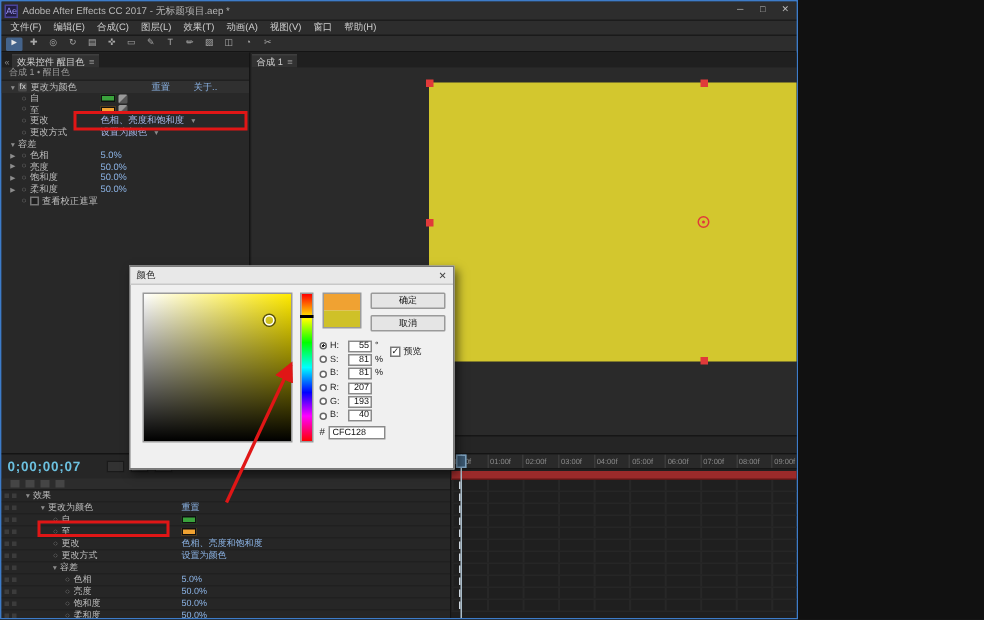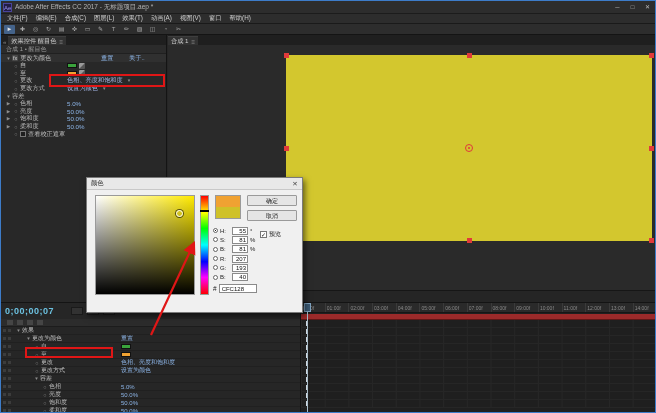--- a/index.html
+++ b/index.html
@@ -1,16 +1,16 @@
 <!DOCTYPE html>
 <html><head>
 <meta charset="utf-8">
 <style>
   html,body{margin:0;padding:0;background:#111;}
-  .screen{position:relative;width:656px;height:413px;overflow:hidden;
+  .screen{position:relative;width:532px;height:413px;overflow:hidden;
     background:#262626;border:1px solid #3d7cc9;box-sizing:border-box;
     font-family:"Liberation Sans","DejaVu Sans",sans-serif;color:#c8c8c8;
     -webkit-font-smoothing:antialiased;}
   .screen *{box-sizing:border-box;}
 
   
   .titlebar{position:absolute;left:0;top:0;width:100%;height:13px;background:#2d2d2d;
     display:flex;align-items:center;border-bottom:1px solid #1c1c1c;}
   .appicon{width:9px;height:9px;margin:0 3px 0 2px;background:#221d44;color:#9a93f0;
     font-size:6px;line-height:9px;text-align:center;border:1px solid #4a449a;}

